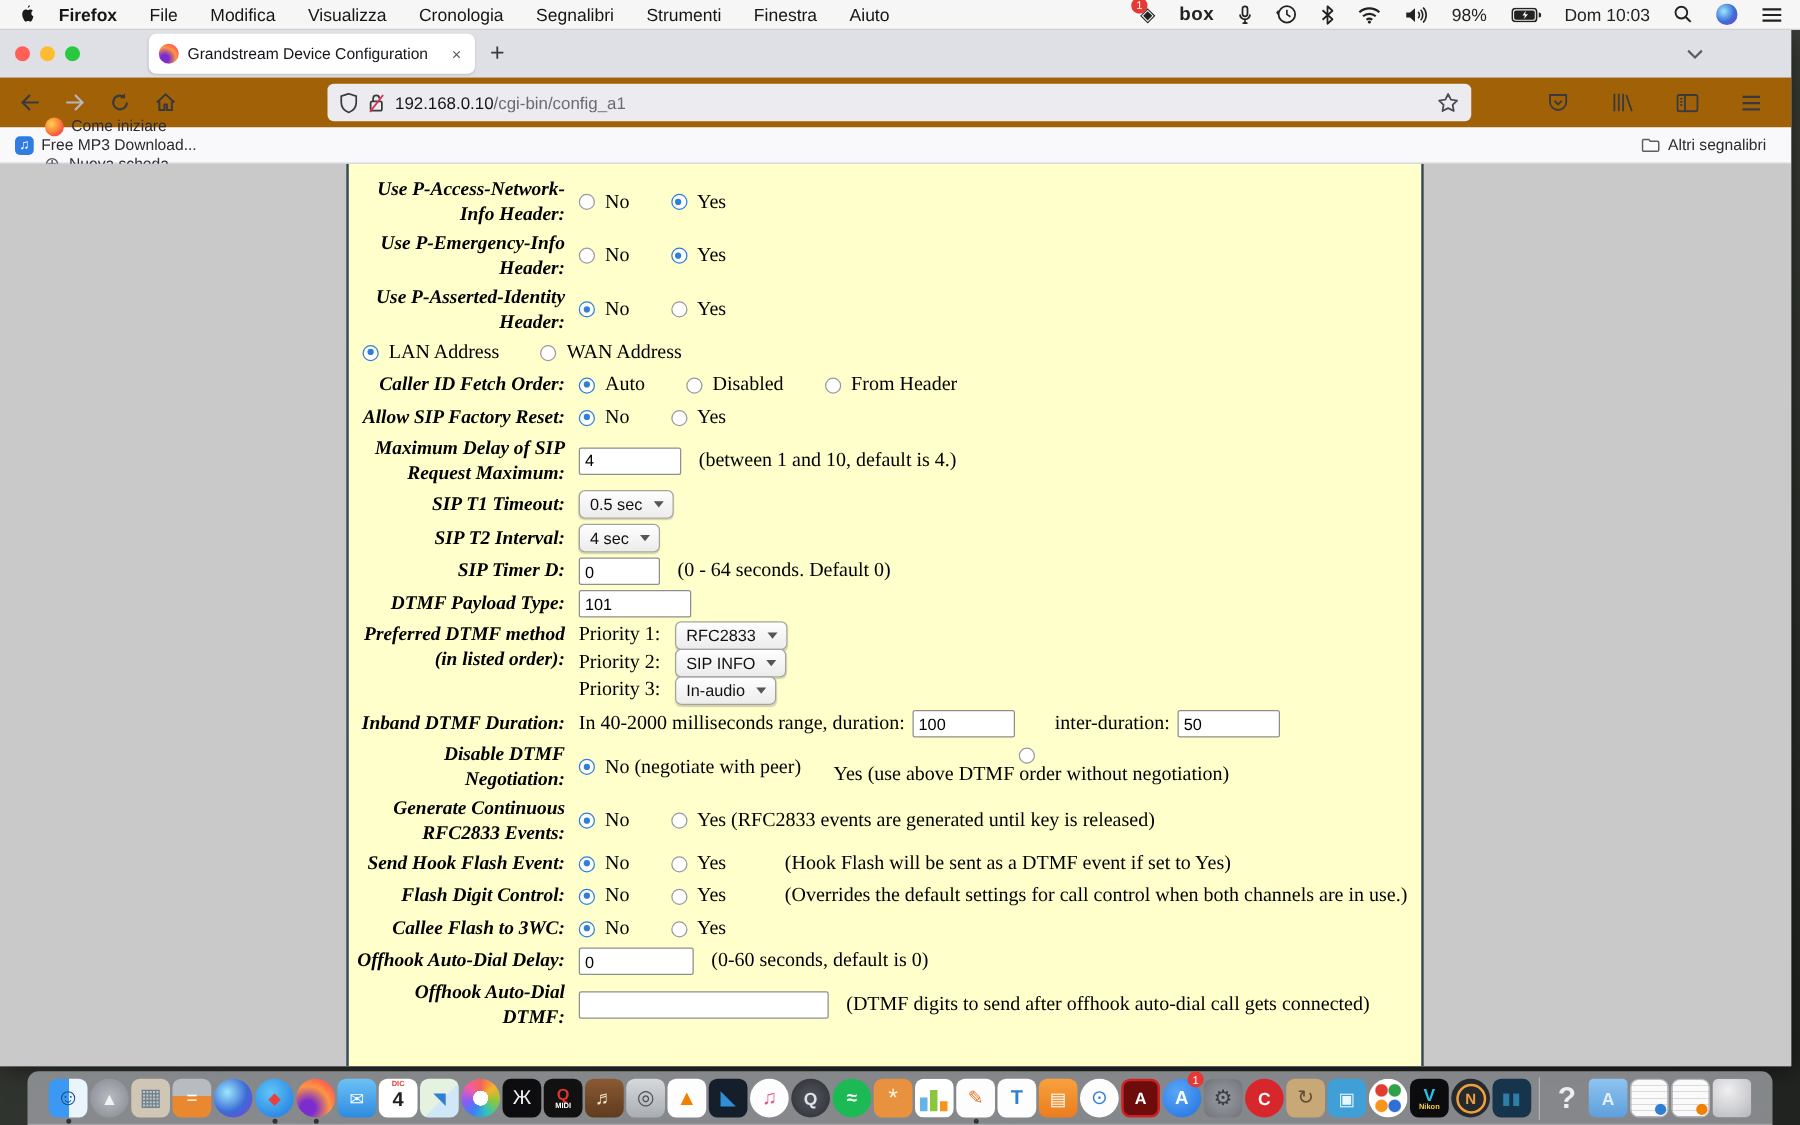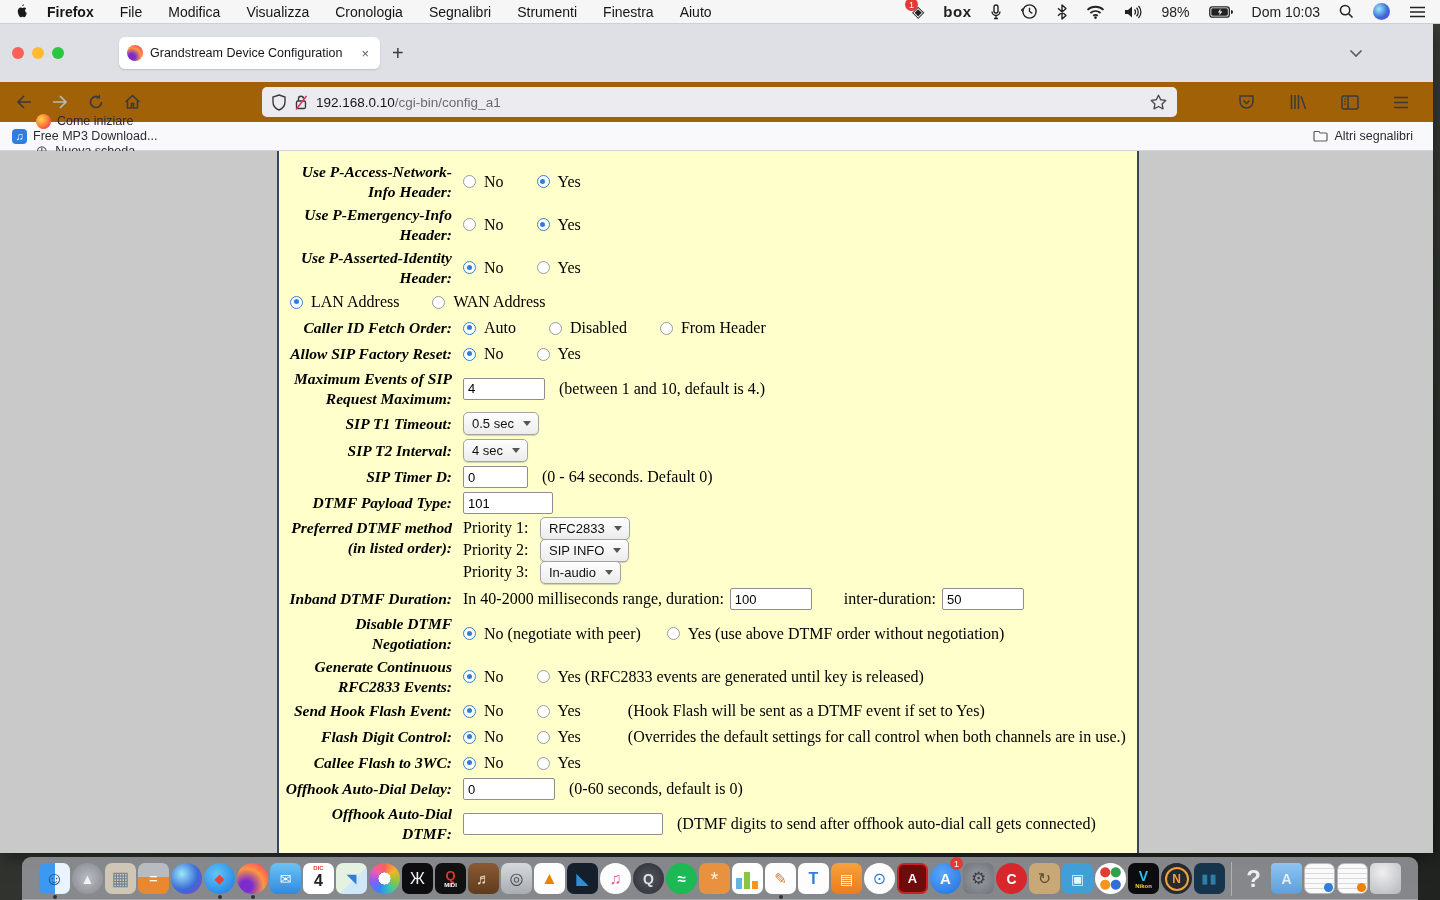--- a/index.html
+++ b/index.html
@@ -17,21 +17,21 @@
   .sicon{position:relative;display:flex;align-items:center;color:#222;}
   .sbadge{position:absolute;left:-7px;top:-4px;background:#e53935;color:#fff;font-size:9px;
     width:13px;height:13px;border-radius:50%;display:flex;align-items:center;justify-content:center;}
   .boxlabel{font-weight:bold;font-size:15px;letter-spacing:0.5px;}
   .sirimini{width:17px;height:17px;border-radius:50%;
     background:radial-gradient(circle at 35% 35%,#9be8fa,#3b6bd6 55%,#8a3bd6);}
   .stext{font-size:14px;}
   
   .fxwindow{position:absolute;top:24px;left:0;width:1433px;height:829px;background:#f9f9fb;
     box-shadow:2px 4px 18px rgba(0,0,0,0.5);display:flex;flex-direction:column;overflow:hidden;}
-  .tabbar{height:58px;background:#dfe0e5;display:flex;align-items:center;padding:0 12px;flex-shrink:0;}
+  .tabbar{height:38px;background:#dfe0e5;display:flex;align-items:center;padding:0 12px;flex-shrink:0;}
   .tlights{display:flex;gap:8px;margin-right:55px;}
   .tl{width:12px;height:12px;border-radius:50%;}
   .tl.red{background:#ff5f57;}.tl.yellow{background:#febc2e;}.tl.green{background:#28c840;}
   .tab{width:245px;height:32px;background:#fff;border-radius:6px;display:flex;align-items:center;
     padding:0 8px;box-shadow:0 1px 2px rgba(0,0,0,0.15);gap:7px;}
   .favicon{width:16px;height:16px;border-radius:50%;flex-shrink:0;
     background:radial-gradient(circle at 30% 75%,#7a2ccf 0 20%,#ff9640 55%,#ff3b63 90%);}
   .tabtitle{font-size:12.5px;color:#15141a;white-space:nowrap;overflow:hidden;flex:1;}
   .tabclose{color:#5b5b66;font-size:13px;padding:0 3px;}
   .newtab{font-size:20px;color:#3a3a3e;margin-left:12px;font-weight:300;}
@@ -449,21 +449,21 @@
                 <span>No</span>
               </span>
               <span class="opt">
                 <span class="radio"></span>
                 <span>Yes</span>
               </span>
             </div>
           </div>
           <div class="row">
             <div class="lab">
-              <div>Maximum Events of SIP</div>
+              <div>Maximum Delay of SIP</div>
               <div>Request Maximum:</div>
             </div>
             <div class="ctl">
               <input class="ti" type="text" value="4" style="width: 72px;">
               <span class="note">(between 1 and 10, default is 4.)</span>
             </div>
           </div>
           <div class="row">
             <div class="lab">
               <div>SIP T1 Timeout:</div>
@@ -548,21 +548,21 @@
           <div class="row">
             <div class="lab">
               <div>Disable DTMF</div>
               <div>Negotiation:</div>
             </div>
             <div class="ctl">
               <span class="opt" style="margin-right: 26px;">
                 <span class="radio sel"></span>
                 <span>No (negotiate with peer)</span>
               </span>
-              <span class="opt" style="margin-right: 14px;">
+              <span class="opt" style="margin-right: 14px; flex-direction: column;">
                 <span class="radio"></span>
                 <span>Yes (use above DTMF order without negotiation)</span>
               </span>
             </div>
           </div>
           <div class="row">
             <div class="lab">
               <div>Generate Continuous</div>
               <div>RFC2833 Events:</div>
             </div>

